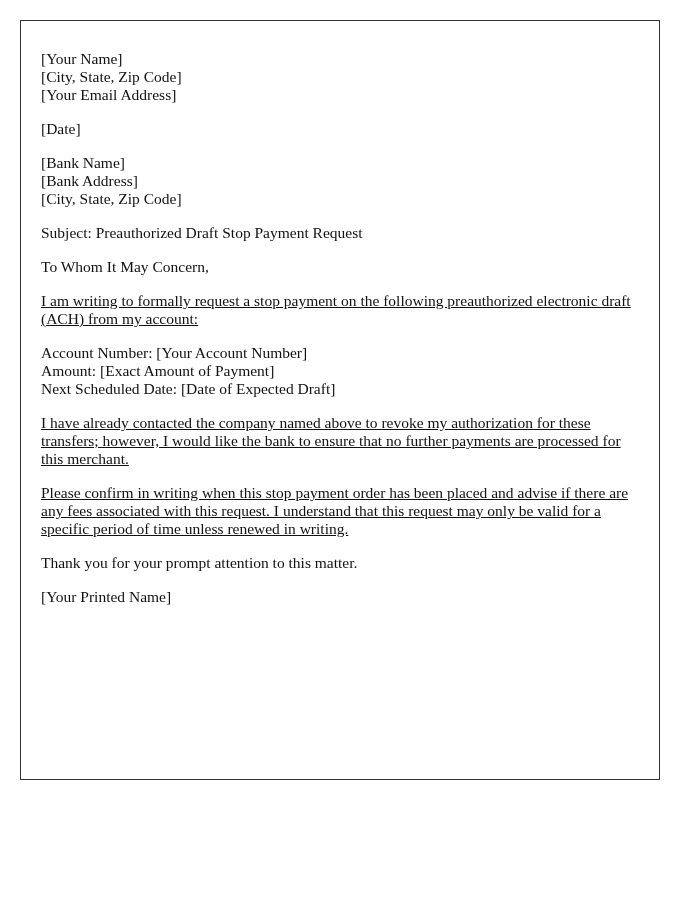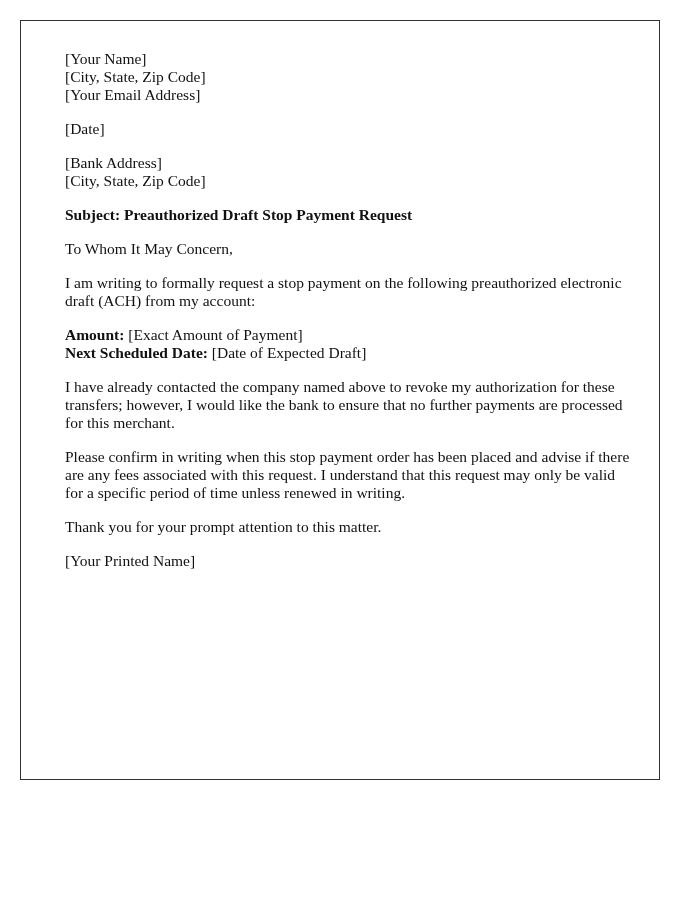--- a/index.html
+++ b/index.html
@@ -3,62 +3,64 @@
   <meta charset="utf-8">
   <style>
     html, body { margin: 0; padding: 0; background: #ffffff; }
     body { width: 700px; height: 900px; position: relative; overflow: hidden; }
     .letter {
       position: absolute;
       left: 20px; top: 20px;
       width: 640px; height: 760px;
       border: 1px solid #333333;
       box-sizing: border-box;
-      padding: 29px 28px 0 44px;
+      padding: 29px 28px 0 20px;
       font-family: "Liberation Serif", "DejaVu Serif", serif;
       font-size: 15.5px;
       line-height: 18px;
       color: #111111;
     }
     .block { margin: 0 0 16px 0; }
     .line { display: block; white-space: nowrap; }
-    .wrap { white-space: normal; }
-    b, .bold { font-weight: bold; }
+    .wrap { white-space: normal; text-decoration: underline; }
+    b, .bold { font-weight: normal; }
   </style>
 </head>
 <body>
 
 <div class="letter">
 
   <div class="block">
     <span class="line">[Your Name]</span>
     <span class="line">[City, State, Zip Code]</span>
     <span class="line">[Your Email Address]</span>
   </div>
 
   <div class="block">
     <span class="line">[Date]</span>
   </div>
 
   <div class="block">
+    <span class="line">[Bank Name]</span>
     <span class="line">[Bank Address]</span>
     <span class="line">[City, State, Zip Code]</span>
   </div>
 
   <div class="block">
     <span class="line bold">Subject: Preauthorized Draft Stop Payment Request</span>
   </div>
 
   <div class="block">
     <span class="line">To Whom It May Concern,</span>
   </div>
 
   <div class="block wrap">I am writing to formally request a stop payment on the following preauthorized electronic draft (ACH) from my account:</div>
 
   <div class="block">
+    <span class="line"><b>Account Number:</b><span> [Your Account Number]</span></span>
     <span class="line"><b>Amount:</b><span> [Exact Amount of Payment]</span></span>
     <span class="line"><b>Next Scheduled Date:</b><span> [Date of Expected Draft]</span></span>
   </div>
 
   <div class="block wrap">I have already contacted the company named above to revoke my authorization for these transfers; however, I would like the bank to ensure that no further payments are processed for this merchant.</div>
 
   <div class="block wrap">Please confirm in writing when this stop payment order has been placed and advise if there are any fees associated with this request. I understand that this request may only be valid for a specific period of time unless renewed in writing.</div>
 
   <div class="block">
     <span class="line">Thank you for your prompt attention to this matter.</span>

